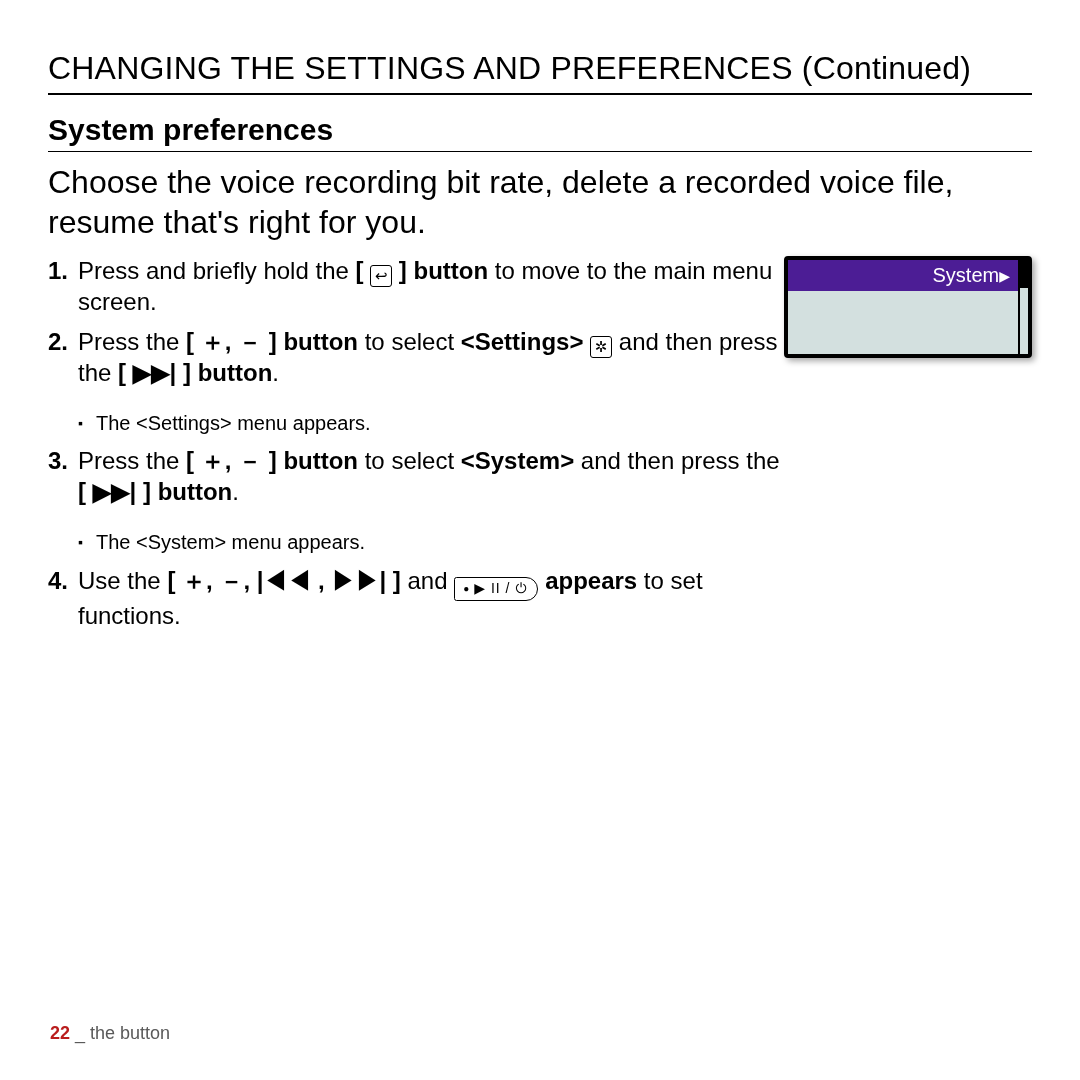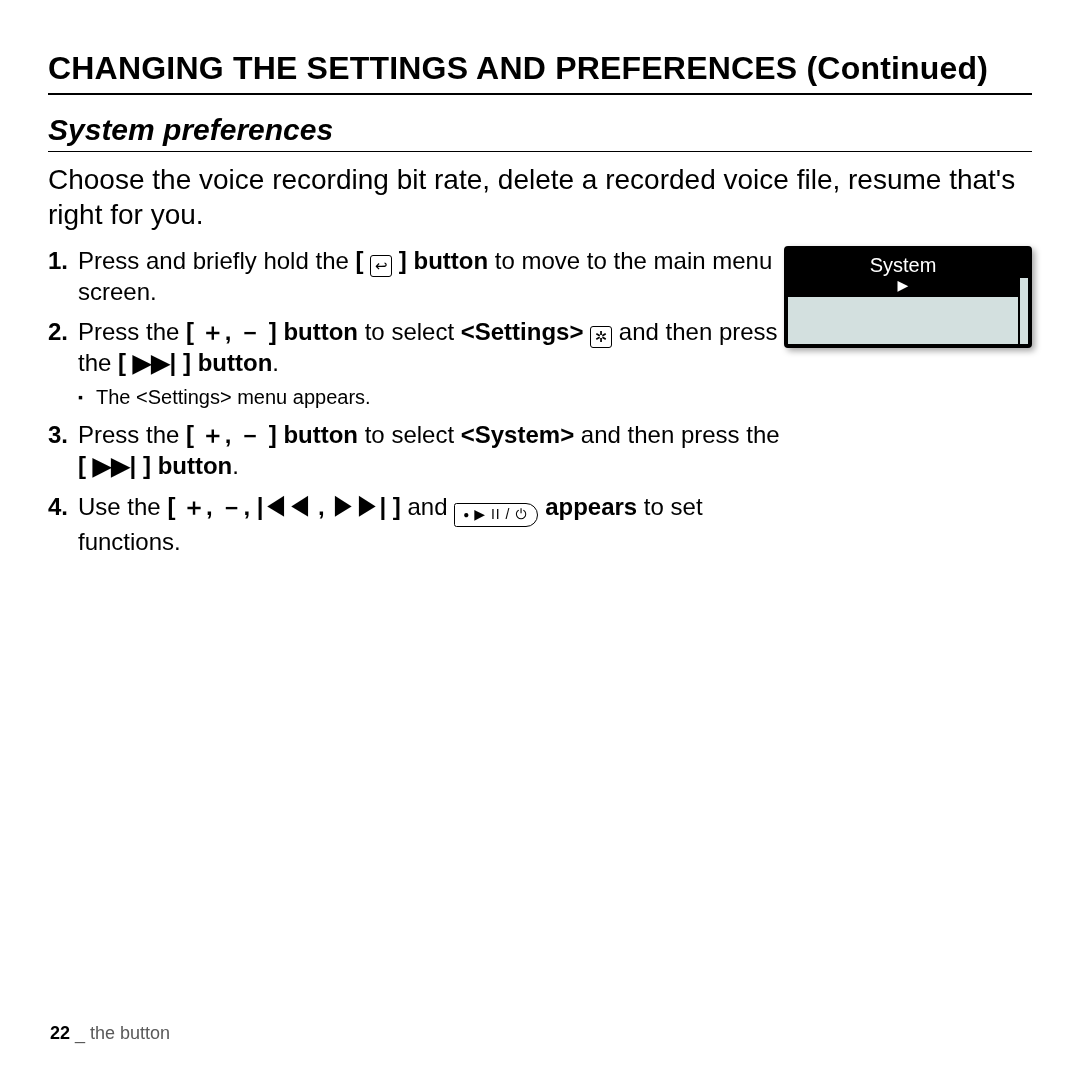--- a/index.html
+++ b/index.html
@@ -6,36 +6,35 @@
   html, body { width: 1080px; height: 1080px; }
   body {
     font-family: Arial, Helvetica, sans-serif;
     background: #ffffff;
     color: #000000;
     position: relative;
     padding: 50px 48px 40px 48px;
   }
   .section-title {
     font-size: 32px;
-    font-weight: bold;
+    font-weight: normal;
     letter-spacing: 0.2px;
     border-bottom: 2px solid #000;
     padding-bottom: 6px;
     margin-bottom: 18px;
   }
   .subsection-title {
     font-size: 30px;
     font-weight: bold;
     border-bottom: 1.5px solid #000;
     padding-bottom: 4px;
     margin-bottom: 10px;
-    font-style: italic;
   }
   .intro {
-    font-size: 28px;
+    font-size: 32px;
     line-height: 1.25;
     margin-bottom: 14px;
   }
   .content-row {
     display: flex;
     align-items: flex-start;
     gap: 0;
   }
   .steps-col { flex: 1; }
   ol.steps {
@@ -51,21 +50,21 @@
     margin-bottom: 10px;
   }
   ol.steps > li::before {
     content: counter(step) ".";
     position: absolute;
     left: 0;
     font-weight: bold;
   }
   .sub {
     font-size: 20px;
-    margin: 6px 0 6px 0;
+    margin: 22px 0 6px 0;
     padding-left: 18px;
     position: relative;
   }
   .sub::before {
     content: "▪";
     position: absolute;
     left: 0;
     font-size: 14px;
     top: 4px;
   }
@@ -114,28 +113,27 @@
     background: #d3e0df;
     height: 102px;
     display: flex;
   }
   .device-screen {
     flex: 1;
     display: flex;
     flex-direction: column;
   }
   .device-row-sel {
-    background: #000000;
+    background: #4c1d95;
     color: #fff;
     font-size: 20px;
     padding: 4px 8px;
     display: flex;
     align-items: center;
-    justify-content: center;
-    flex-direction: column;
+    justify-content: flex-end;
   }
   .device-row-sel .arrow { font-size: 14px; }
   .device-scrollbar {
     width: 10px;
     border-left: 2px solid #000;
     display: flex;
     flex-direction: column;
   }
   .device-scroll-thumb {
     background: #000;
@@ -144,21 +142,21 @@
   .device-scroll-track { flex: 1; }
 
   
   .footer {
     position: absolute;
     left: 50px;
     bottom: 36px;
     font-size: 18px;
     color: #5a5a5a;
   }
-  .footer .pn { font-weight: bold; color: #000000; }
+  .footer .pn { font-weight: bold; color: #b91c1c; }
 </style>
 </head>
 <body>
 
 <h1 class="section-title">CHANGING THE SETTINGS AND PREFERENCES (Continued)</h1>
 <h2 class="subsection-title">System preferences</h2>
 <p class="intro">Choose the voice recording bit rate, delete a recorded voice file, resume that's right for you.</p>
 
 <div class="content-row">
   <div class="steps-col">
@@ -168,20 +166,21 @@
         <span>Press and briefly hold the </span><b>[ </b><span class="icon-box">↩</span><b> ]</b> <b>button</b><span> to move to the main menu screen.</span>
       </li>
 
       <li>
         <span>Press the </span><b>[ </b><b>＋, －</b><b> ]</b> <b>button</b><span> to select </span><b>&lt;Settings&gt;</b> <span class="icon-box icon-gear">✲</span><span> and then press the </span><b>[ </b><b>▶▶|</b><b> ]</b> <b>button</b>.
         <div class="sub">The &lt;Settings&gt; menu appears.</div>
       </li>
 
       <li>
         <span>Press the </span><b>[ </b><b>＋, －</b><b> ]</b> <b>button</b><span> to select </span><b>&lt;System&gt;</b><span> and then press the </span><b>[ </b><b>▶▶|</b><b> ]</b> <b>button</b>.
+        <div class="sub">The &lt;System&gt; menu appears.</div>
       </li>
 
       <li>
         <span>Use the </span><b>[ </b><b>＋, －, |◀◀ , ▶▶|</b><b> ]</b><span> and </span><span class="long-btn">
             <span class="dot">●</span>
             <span>▶ II / ⏻</span>
           </span> <b>appears</b><span> to set functions.</span>
       </li>
 
     </ol>

